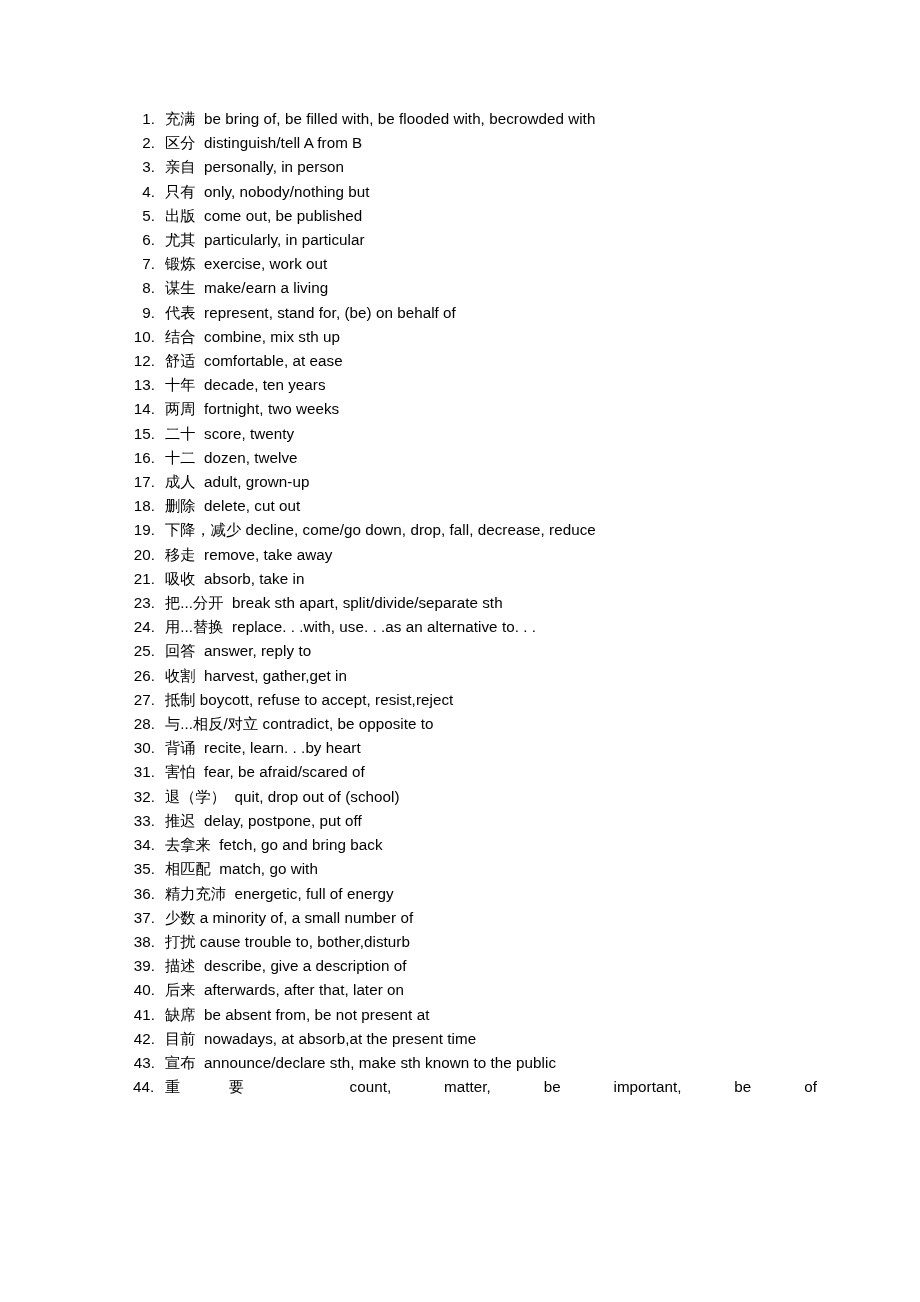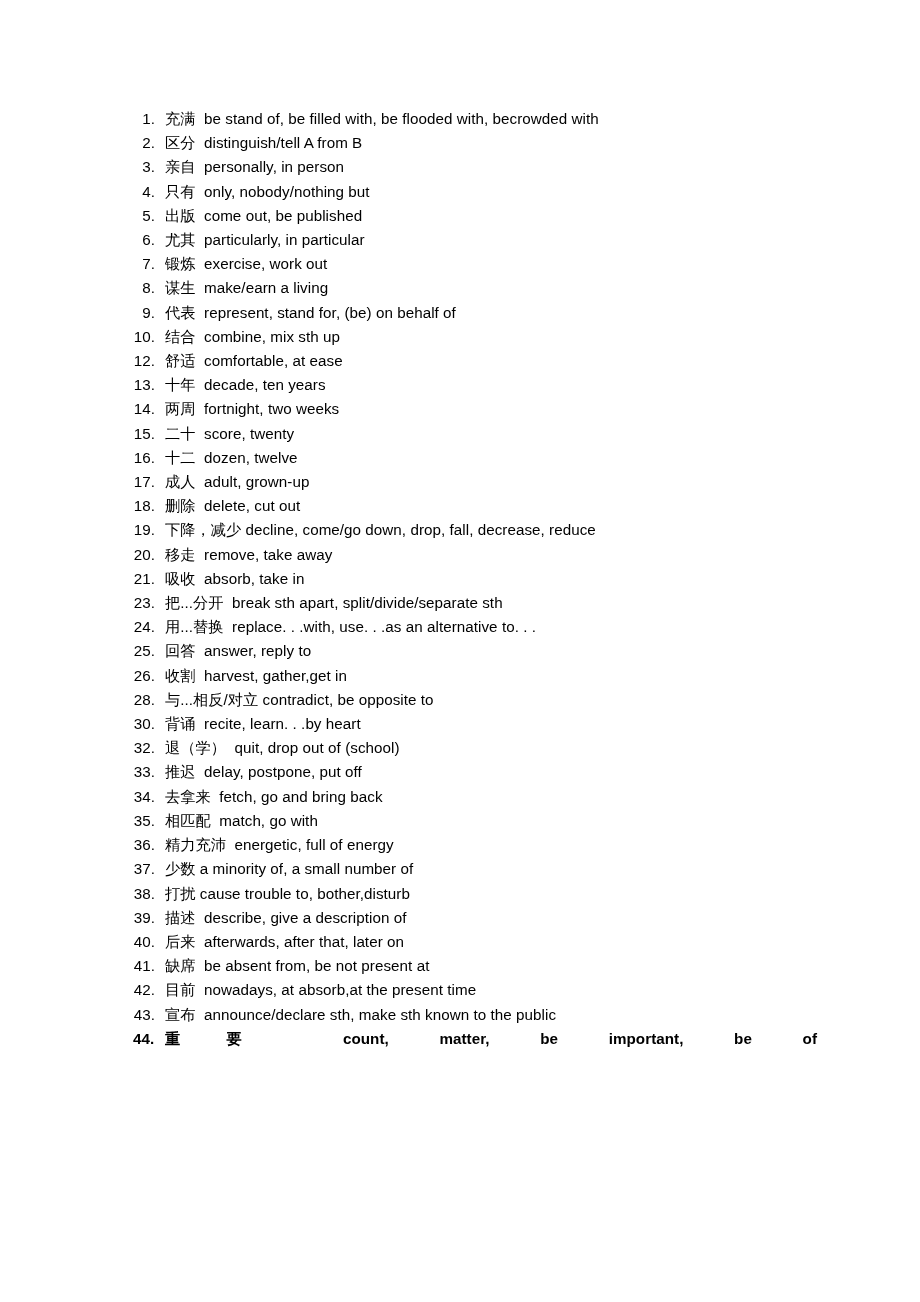--- a/index.html
+++ b/index.html
@@ -62,35 +62,34 @@
   li.vocab-item .gloss {
     display: inline;
   }
 
   
   li.vocab-item.justified {
     white-space: normal;
     text-align: justify;
     text-align-last: justify;
     width: 652px;
-    font-weight: bold;
   }
   li.vocab-item.justified .term {
     margin-right: 4px;
   }
 </style>
 </head>
 <body>
 
 <div class="page">
   <div class="content">
     <ol class="vocab-list">
 
       <li class="vocab-item">
-        <span class="num">1.</span><span class="term">充满</span>&nbsp;&nbsp;<span class="gloss">be stand of, be filled with, be flooded with, becrowded with</span>
+        <span class="num">1.</span><span class="term">充满</span>&nbsp;&nbsp;<span class="gloss">be bring of, be filled with, be flooded with, becrowded with</span>
       </li>
 
       <li class="vocab-item">
         <span class="num">2.</span><span class="term">区分</span>&nbsp;&nbsp;<span class="gloss">distinguish/tell A from B</span>
       </li>
 
       <li class="vocab-item">
         <span class="num">3.</span><span class="term">亲自</span>&nbsp;&nbsp;<span class="gloss">personally, in person</span>
       </li>
 
@@ -173,30 +172,36 @@
       </li>
 
       <li class="vocab-item">
         <span class="num">25.</span><span class="term">回答</span>&nbsp;&nbsp;<span class="gloss">answer, reply to</span>
       </li>
 
       <li class="vocab-item">
         <span class="num">26.</span><span class="term">收割</span>&nbsp;&nbsp;<span class="gloss">harvest, gather,get in</span>
       </li>
 
+      <li class="vocab-item">
+        <span class="num">27.</span><span class="term">抵制</span>&nbsp;<span class="gloss">boycott, refuse to accept, resist,reject</span>
+      </li>
 
       <li class="vocab-item">
         <span class="num">28.</span><span class="term">与...相反/对立</span>&nbsp;<span class="gloss">contradict, be opposite to</span>
       </li>
 
 
       <li class="vocab-item">
         <span class="num">30.</span><span class="term">背诵</span>&nbsp;&nbsp;<span class="gloss">recite, learn. . .by heart</span>
       </li>
 
+      <li class="vocab-item">
+        <span class="num">31.</span><span class="term">害怕</span>&nbsp;&nbsp;<span class="gloss">fear, be afraid/scared of</span>
+      </li>
 
       <li class="vocab-item">
         <span class="num">32.</span><span class="term">退（学）</span>&nbsp;&nbsp;<span class="gloss">quit, drop out of (school)</span>
       </li>
 
       <li class="vocab-item">
         <span class="num">33.</span><span class="term">推迟</span>&nbsp;&nbsp;<span class="gloss">delay, postpone, put off</span>
       </li>
 
       <li class="vocab-item">

